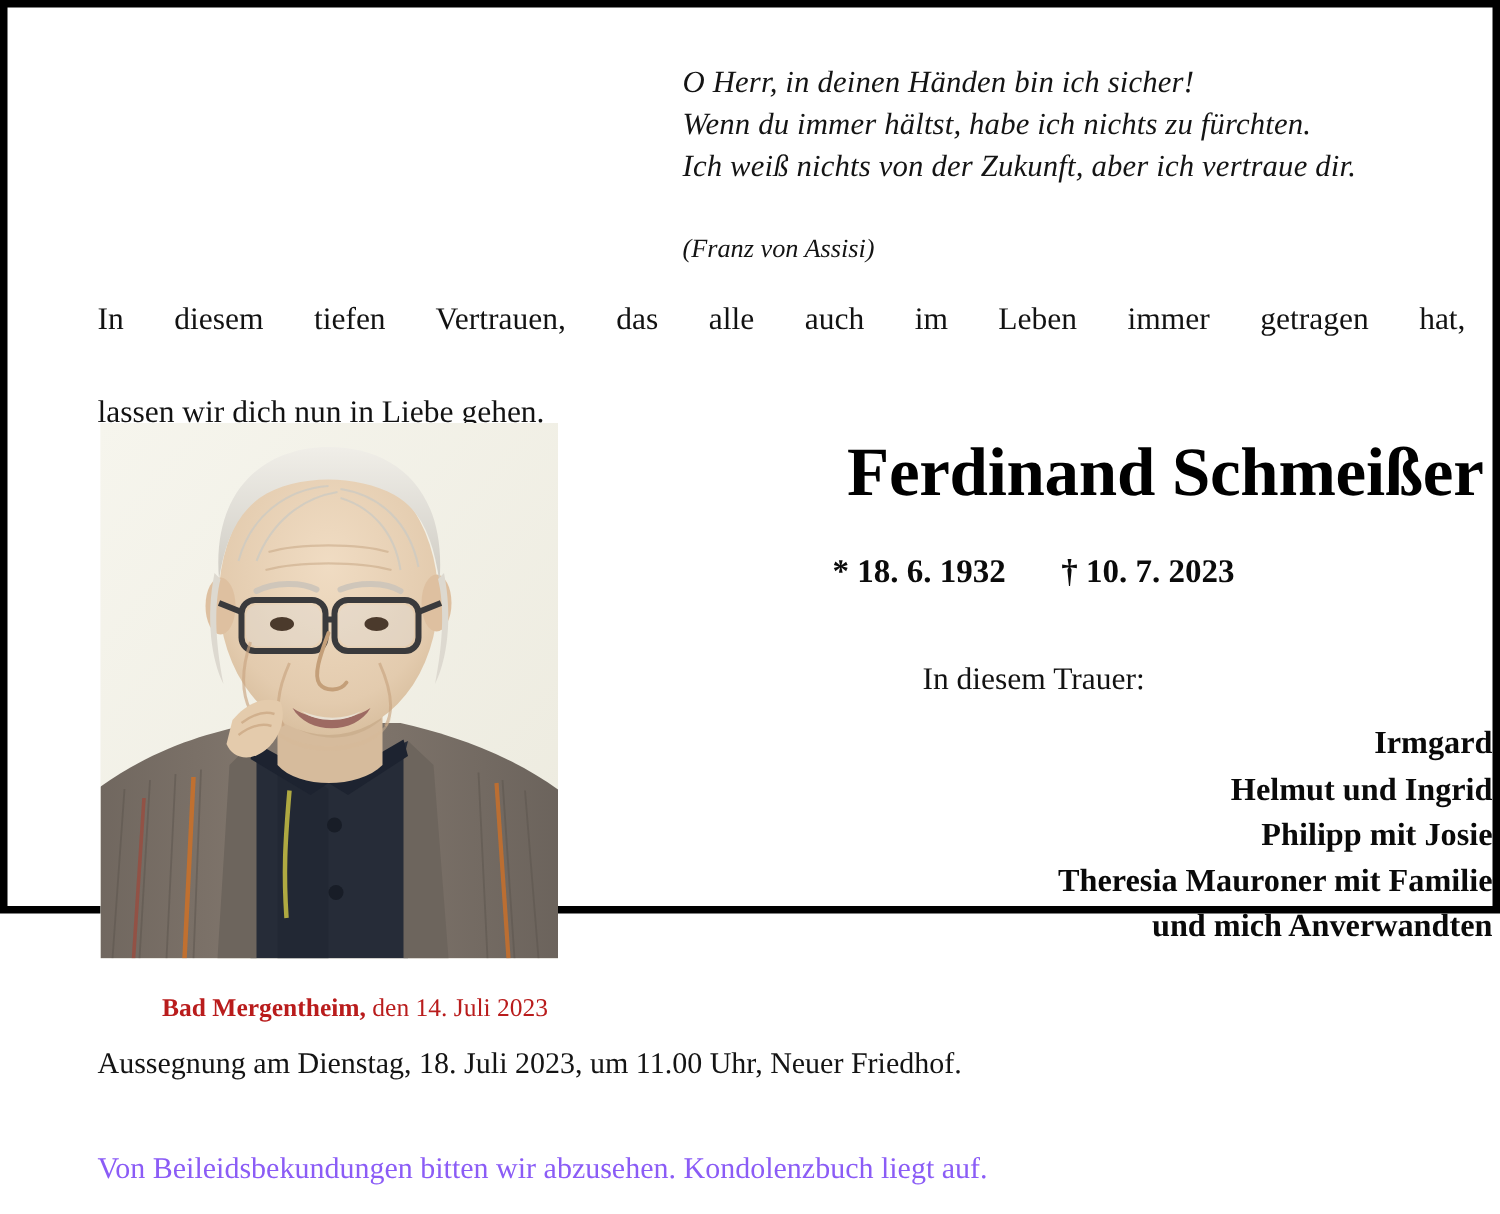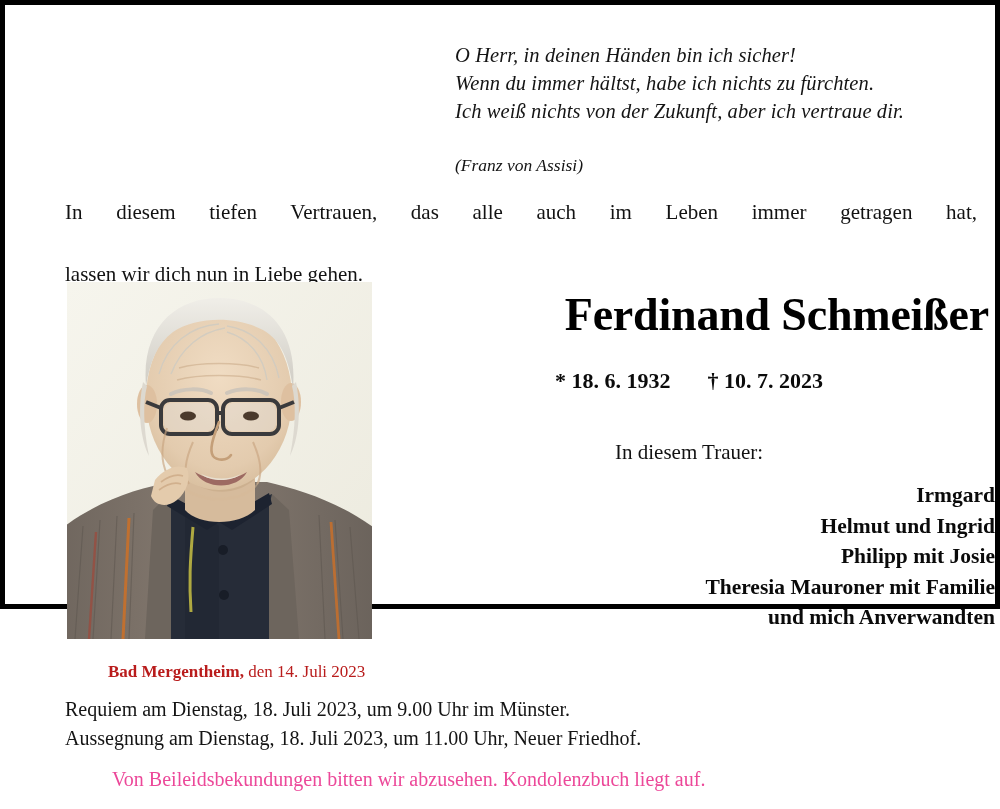--- a/index.html
+++ b/index.html
@@ -175,23 +175,22 @@
     color: #141414;
     white-space: nowrap;
   }
 
   .closing {
     position: absolute;
     left: 48px;
     top: 748px;
     font-size: 20px;
     line-height: 28px;
-    color: #ec4899;
-    white-space: nowrap;
-    margin-left: 47px;
+    color: #8b5cf6;
+    white-space: nowrap;
   }
 </style>
 </head>
 <body>
 
 <div class="notice">
   <div class="inner">
 
     <div class="quote-block">
       <div class="quote-line">O Herr, in deinen Händen bin ich sicher!</div>
@@ -338,20 +337,19 @@
       <div class="mourn-name">Philipp mit Josie</div>
       <div class="mourn-name">Theresia Mauroner mit Familie</div>
       <div class="mourn-name">und mich Anverwandten</div>
     </div>
 
     <div class="place-line">
       <b>Bad Mergentheim,</b><span> den 14. Juli 2023</span>
     </div>
 
     <div class="services">
-      <div class="service-line">Requiem am Dienstag, 18. Juli 2023, um 9.00 Uhr im Münster.</div>
       <div class="service-line">Aussegnung am Dienstag, 18. Juli 2023, um 11.00 Uhr, Neuer Friedhof.</div>
     </div>
 
     <div class="closing">Von Beileidsbekundungen bitten wir abzusehen. Kondolenzbuch liegt auf.</div>
 
   </div>
 </div>
 
 </body></html>

